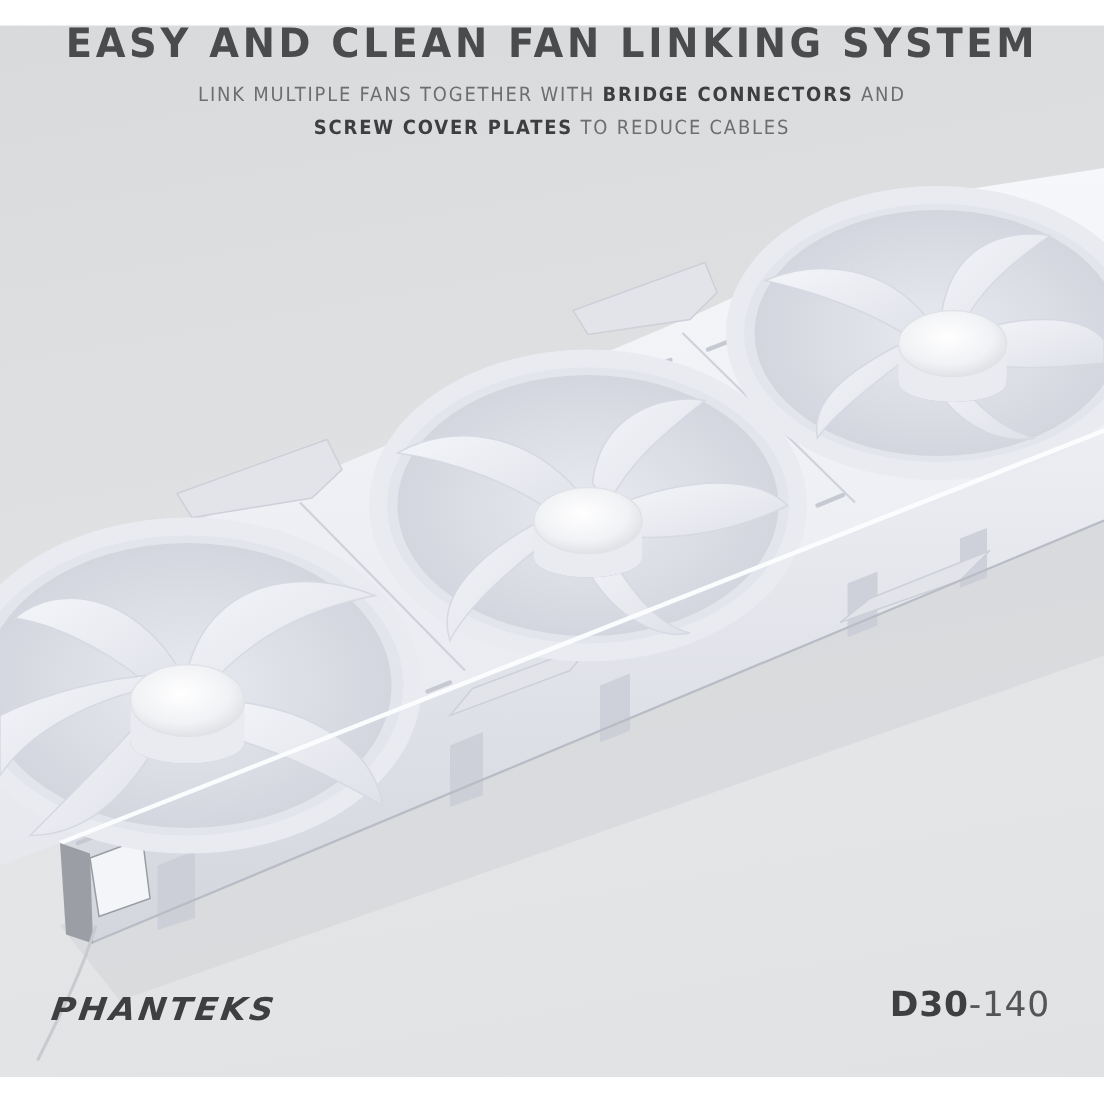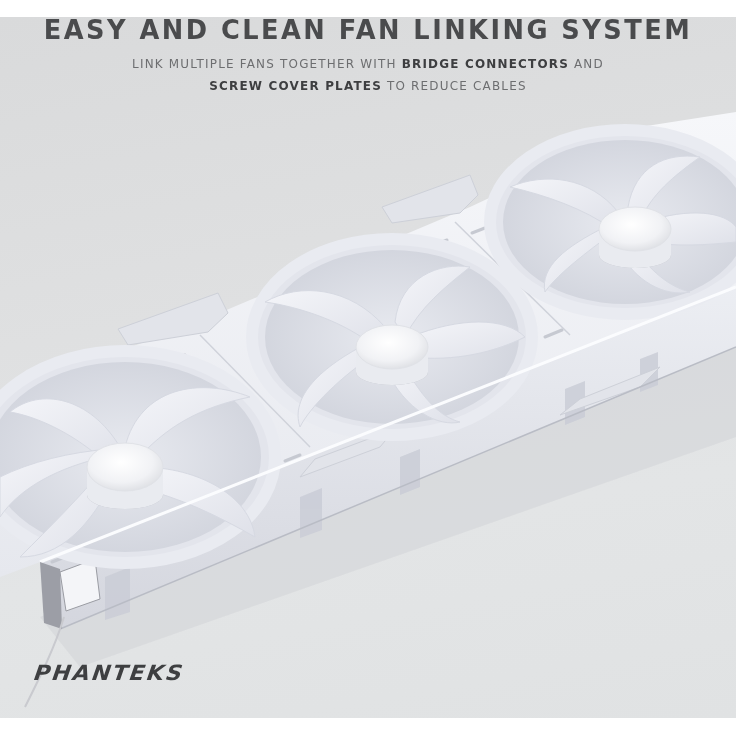--- a/index.html
+++ b/index.html
@@ -142,13 +142,16 @@
   <div class="headline">EASY AND CLEAN FAN LINKING SYSTEM</div>
 
   <div class="subline sub1">
     <span>LINK MULTIPLE FANS TOGETHER WITH </span><b>BRIDGE CONNECTORS</b><span> AND</span>
   </div>
   <div class="subline sub2">
     <b>SCREW COVER PLATES</b><span> TO REDUCE CABLES</span>
   </div>
 
   <div class="brand">PHANTEKS</div>
+  <div class="model">
+    <b>D30</b><span class="light">-140</span>
+  </div>
 </div>
 
 </body></html>

